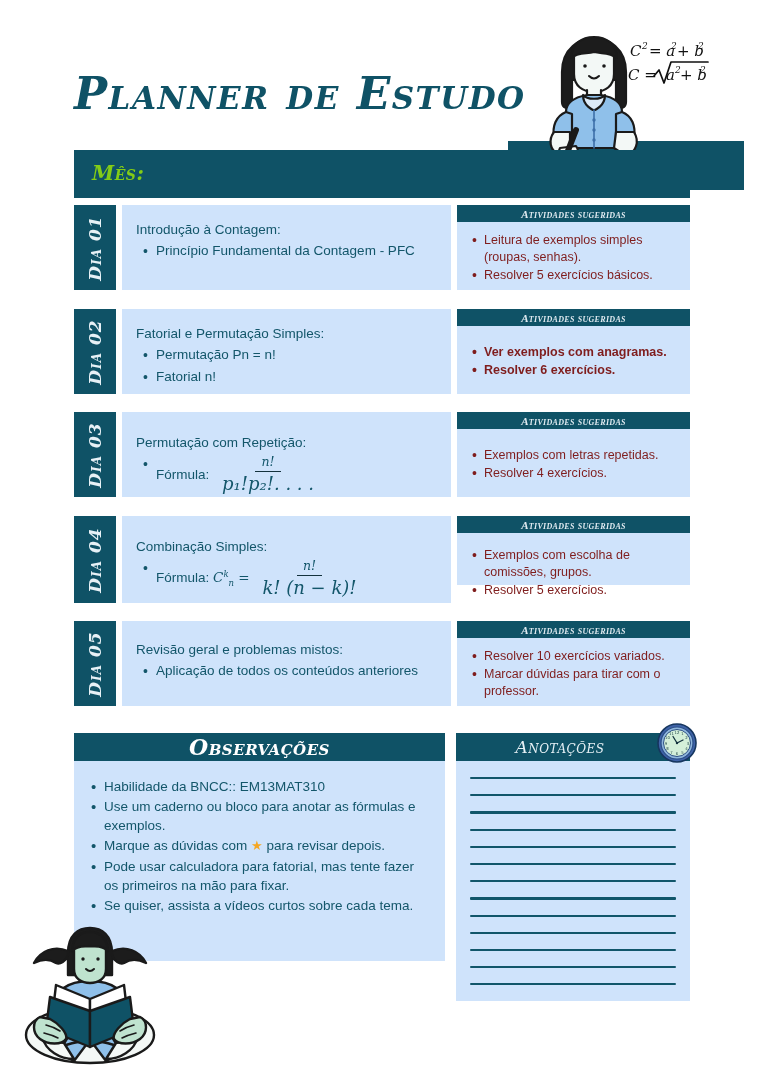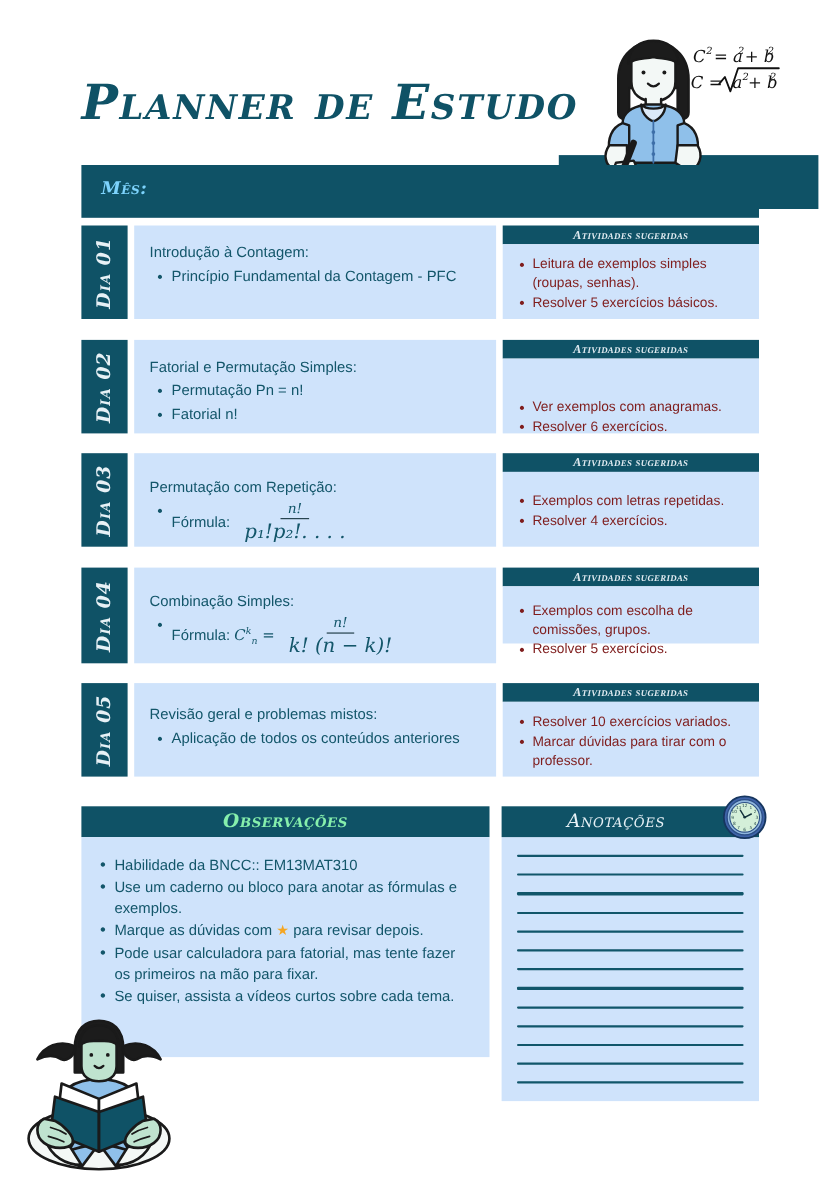--- a/index.html
+++ b/index.html
@@ -58,23 +58,23 @@
     overflow: hidden;
   }
   .month-label {
     position: absolute;
     left: 18px;
     top: 11px;
     font-family: "DejaVu Serif", serif;
     font-style: italic;
     font-weight: bold;
     font-variant: small-caps;
-    font-size: 16px;
+    font-size: 20px;
     letter-spacing: 0.5px;
-    color: #7dd3fc;
+    color: #84cc16;
   }
 
   
   .day-row {
     position: absolute;
     left: 74px;
     width: 616px;
   }
   .day-tab {
     position: absolute;
@@ -233,23 +233,23 @@
     background: #0f5266;
     display: flex;
     align-items: center;
     justify-content: center;
   }
   .obs-head span {
     font-family: "DejaVu Serif", serif;
     font-style: italic;
     font-weight: bold;
     font-variant: small-caps;
-    font-size: 17px;
+    font-size: 22px;
     letter-spacing: 0.5px;
-    color: #86efac;
+    color: #ffffff;
     text-align: right;
   }
   .obs-body {
     background: #cfe3fb;
     box-sizing: border-box;
     padding: 16px 14px 18px 10px;
     min-height: 200px;
   }
   .obs-list {
     margin: 0;
@@ -433,21 +433,21 @@
       <div class="day-title">Fatorial e Permutação Simples:</div>
       <ul class="day-list">
         <li>Permutação Pn = n!</li>
         <li>Fatorial n!</li>
       </ul>
     </div>
     <div class="act-card">
       <div class="act-head">
         <span>Atividades sugeridas</span>
       </div>
-      <div class="act-body" style="height:68px;padding-top:36px;">
+      <div class="act-body" style="height:68px;padding-top:18px;font-weight:bold;">
         <ul class="act-list">
           <li>Ver exemplos com anagramas.</li>
           <li>Resolver 6 exercícios.</li>
         </ul>
       </div>
     </div>
   </div>
 
   <div class="day-row" style="top:412px;height:85px;">
     <div class="day-tab" style="height:85px;">

